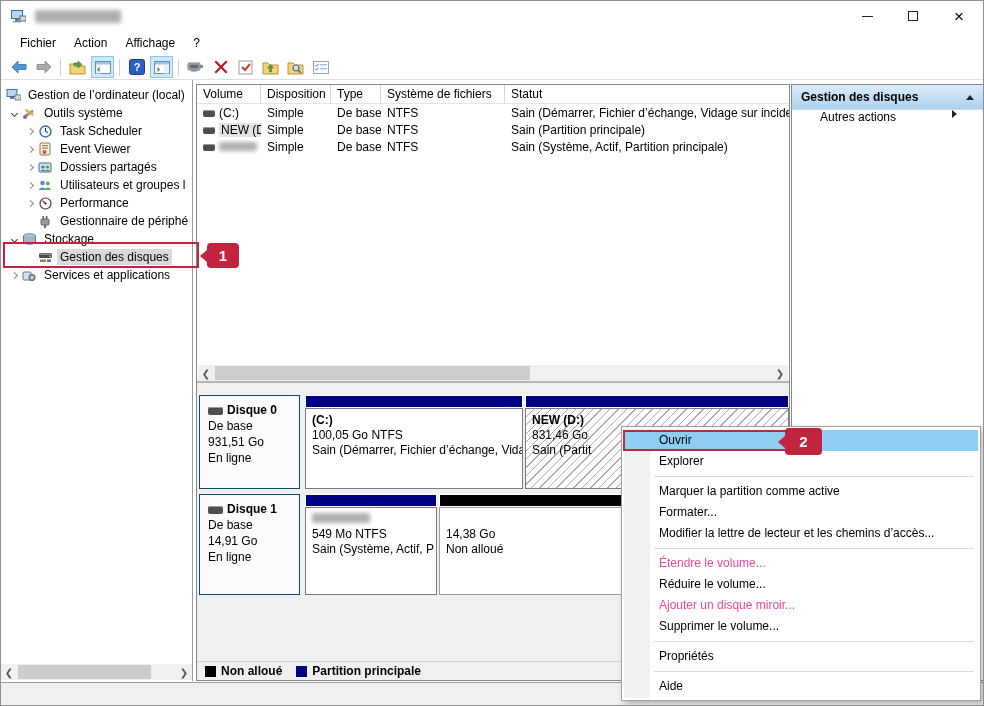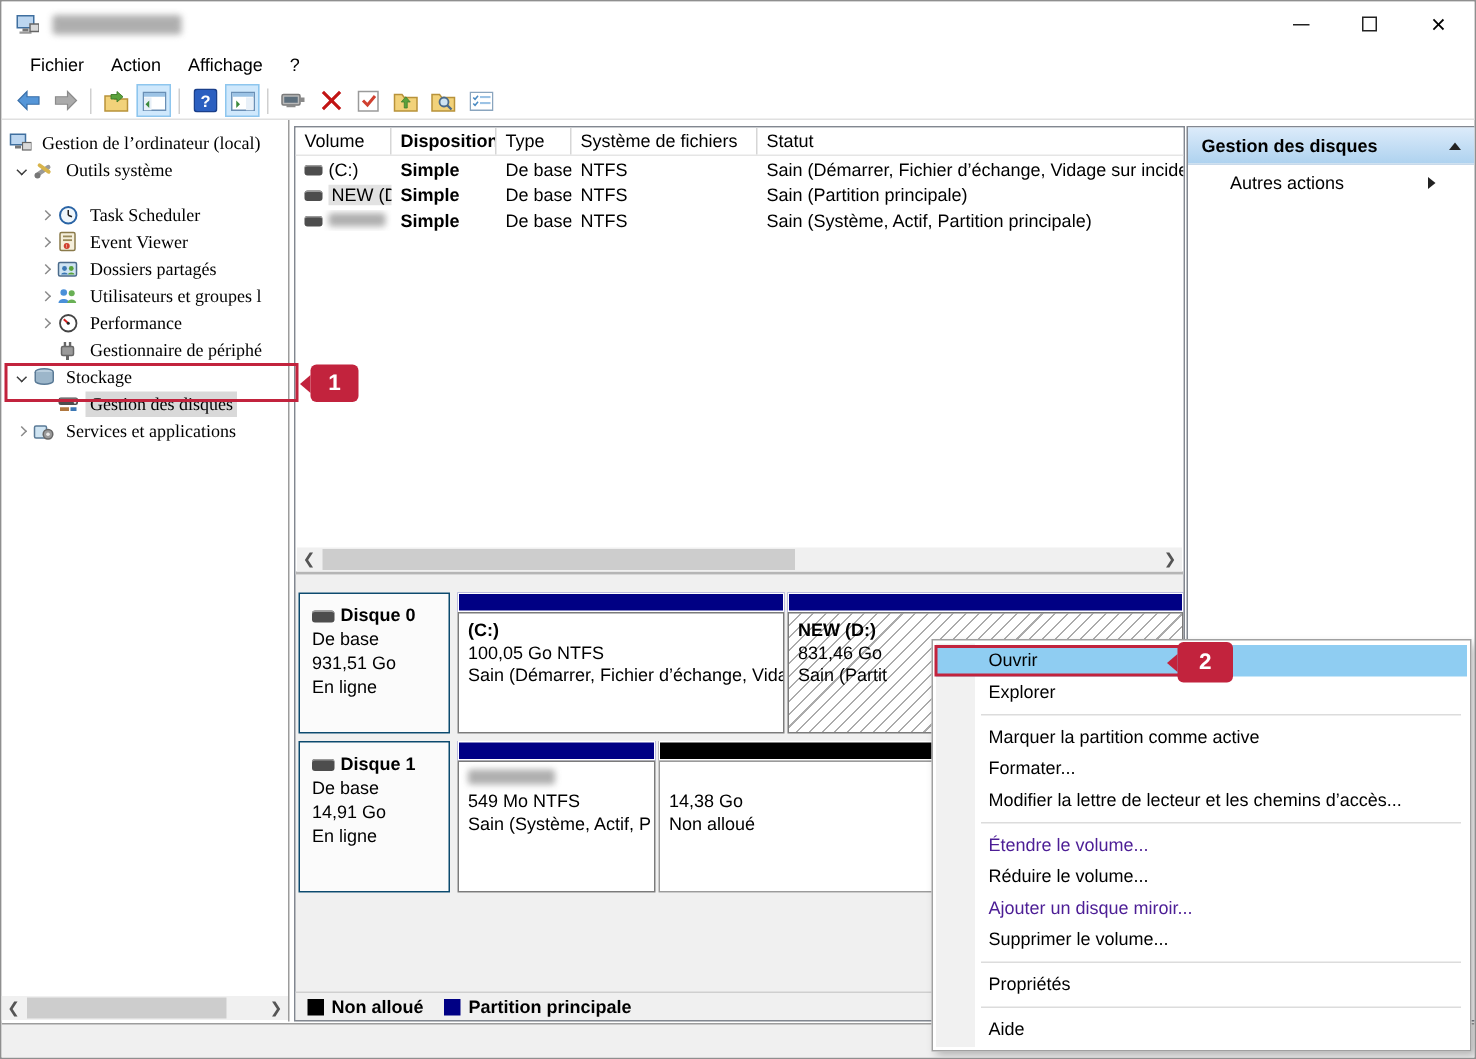--- a/index.html
+++ b/index.html
@@ -21,21 +21,21 @@
   .menubar { position:absolute; left:0; top:30px; width:100%; height:24px; display:flex; align-items:center; padding-left:10px; background:#fff; }
   .menu-item { padding:3px 9px; }
 
   
   .toolbar { position:absolute; left:0; top:54px; width:100%; height:25px; display:flex; align-items:center; padding-left:5px; border-bottom:1px solid #e0e0e0; background:#fff; }
   .tbtn { width:23px; height:22px; display:flex; align-items:center; justify-content:center; margin:0 1px; border:1px solid transparent; }
   .tbtn.pressed { background:#cfe8fc; border:1px solid #8ec6ee; }
   .tsep { width:1px; height:17px; background:#cfcfcf; margin:0 4px; }
 
   
-  .tree-panel { position:absolute; left:0; top:79px; width:192px; height:601px; background:#fff; border-right:1px solid #9c9c9c;font-family:Liberation Serif, serif; }
+  .tree-panel { position:absolute; left:0; top:79px; width:192px; height:601px; background:#fff; border-right:1px solid #9c9c9c; }
   .main-panel { position:absolute; left:195px; top:83px; width:594px; height:597px; background:#f0f0f0; border:1px solid #828790; overflow:hidden; }
   .actions-panel { position:absolute; left:790px; top:83px; width:193px; height:597px; background:#fff; border:1px solid #828790; }
   .statusbar { position:absolute; left:0; top:681px; width:100%; height:24px; background:#f0f0f0; border-top:1px solid #9c9c9c; }
 
   
   .titem { display:flex; align-items:center; height:18px; white-space:nowrap; }
   .chevbox { width:14px; display:flex; align-items:center; justify-content:center; flex:none; }
   .chev { width:5px; height:5px; border-right:1.4px solid #8a8a8a; border-bottom:1.4px solid #8a8a8a; transform:rotate(-45deg); }
   .chev.exp { border-color:#3c3c3c; transform:rotate(45deg); }
   .ticon { width:16px; height:14px; margin-right:4px; flex:none; display:flex; align-items:center; justify-content:center; }
@@ -45,21 +45,21 @@
   .scroll-arrow { position:absolute; top:0; width:16px; height:16px; font-size:10px; color:#555; display:flex; align-items:center; justify-content:center; }
   .tree-hscroll .thumb { position:absolute; left:17px; top:1px; width:133px; height:14px; background:#cdcdcd; }
   .sa-l { left:0; } .sa-r { right:0; }
 
   
   .vol-list { position:absolute; left:0; top:0; width:592px; height:298px; background:#fff; border-bottom:2px solid #b5b5b5; }
   .vh-row { display:flex; height:19px; border-bottom:1px solid #e5e5e5; }
   .vh { padding:2px 0 0 6px; border-right:1px solid #d6d6d6; white-space:nowrap; overflow:hidden; }
   .v-row { display:flex; height:17px; align-items:center; }
   .vc { padding-left:6px; white-space:nowrap; overflow:hidden; flex:none; }
-  .c0 { width:64px; } .c1 { width:70px;font-weight:bold; } .c2 { width:50px; } .c3 { width:124px; } .c4 { flex:1 1 auto; }
+  .c0 { width:64px; } .c1 { width:70px; } .c2 { width:50px; } .c3 { width:124px; } .c4 { flex:1 1 auto; }
   .vol-ico { display:inline-block; width:12px; height:7px; background:#4d4d4d; border-radius:2px; margin-right:4px; box-shadow:inset 0 1px 0 #9a9a9a; }
   .vname-sel { background:#e2e2e2; padding:0 2px; }
   .list-hscroll { position:absolute; left:1px; bottom:0; width:590px; height:16px; background:#f0f0f0; }
   .list-hscroll .thumb { position:absolute; left:17px; top:1px; width:315px; height:14px; background:#cdcdcd; }
 
   
   .disk-row { position:absolute; left:2px; width:590px; }
   .dr0 { top:310px; height:94px; }
   .dr1 { top:409px; height:101px; }
   .disk-label { position:absolute; left:0; top:0; width:101px; height:100%; background:#fbfbfb; border:1px solid #0c4a6e; padding:6px 0 0 8px; line-height:16px; }
@@ -75,28 +75,28 @@
   .legend { position:absolute; left:0; bottom:0; width:592px; height:19px; background:#f0f0f0; border-top:1px solid #cfcfcf; display:flex; align-items:center; padding-left:8px; font-weight:600; }
   .swatch { display:inline-block; width:11px; height:11px; margin-right:5px; }
   .legend .item { display:flex; align-items:center; margin-right:14px; }
 
   
   .ap-header { font-weight:bold; padding:5px 9px 4px 9px; border-bottom:1px solid #828790; }
   .ap-group { height:25px; display:flex; align-items:center; font-weight:bold; padding:0 9px; background:linear-gradient(#dcebfa,#aed2ef); border-bottom:1px solid #c8d9ea; }
   .ap-group .spacer, .ap-item .spacer { flex:1; }
   .tri-up { width:0; height:0; border-left:4px solid transparent; border-right:4px solid transparent; border-bottom:5px solid #222; }
   .tri-right { width:0; height:0; border-top:4px solid transparent; border-bottom:4px solid transparent; border-left:5px solid #222; }
-  .ap-item { height:24px; display:flex; align-items:center; padding:0 26px 0 28px; }
+  .ap-item { height:24px; display:flex; align-items:flex-start; padding:0 26px 0 28px; }
 
   
   .ctx-menu { position:absolute; left:620px; top:425px; width:360px; background:#fff; border:1px solid #a0a0a0; box-shadow:3px 3px 6px rgba(0,0,0,.25); padding:3px 0; z-index:40; }
   .ctx-menu::before { content:""; position:absolute; left:2px; top:2px; bottom:2px; width:26px; background:#f1f1f1; }
   .mi { position:relative; height:21px; line-height:21px; padding-left:35px; margin:0 2px; white-space:nowrap; }
   .mi.hl { background:#8fcdf2; }
-  .mi.disabled { color:#4c1d95; }
+  .mi.disabled { color:#ec4899; }
   .msep { height:1px; background:#dcdcdc; margin:4px 6px 4px 32px; }
   .redbox-menu { position:absolute; left:1px; top:3px; width:190px; height:21px; border:2px solid #c2233d; z-index:50; pointer-events:none; }
 
   
   .redbox-tree { position:absolute; left:2px; top:241px; width:196px; height:26px; border:2px solid #c2233d; z-index:30; pointer-events:none; }
   .callout { position:absolute; background:#c2233d; color:#fff; font-weight:bold; font-size:15px; border-radius:4px; display:flex; align-items:center; justify-content:center; z-index:60; }
   .callout::before { content:""; position:absolute; left:-7px; top:50%; transform:translateY(-50%); border-top:6px solid transparent; border-bottom:6px solid transparent; border-right:7px solid #c2233d; }
   .co1 { left:206px; top:242px; width:32px; height:25px; }
   .co2 { left:784px; top:427px; width:37px; height:27px; }
 
@@ -240,21 +240,21 @@
           </span>
         <span class="ticon">
             <svg width="14" height="14" viewBox="0 0 14 14">
               <rect x="1" y="6" width="11" height="3" rx="1.5" transform="rotate(-35 7 7)" fill="#9a9a9a"></rect>
               <rect x="2" y="5" width="10" height="2.5" rx="1.2" transform="rotate(35 7 7)" fill="#d8b44a"></rect>
               <circle cx="3" cy="11" r="2" fill="#777"></circle>
             </svg>
           </span>
         <span class="tlabel">Outils système</span>
       </div>
-      <div class="titem" style="padding-left:22px;margin-top:12px;">
+      <div class="titem" style="padding-left:22px;">
         <span class="chevbox">
             <span class="chev"></span>
           </span>
         <span class="ticon">
             <svg width="13" height="13" viewBox="0 0 13 13">
               <circle cx="6.5" cy="6.5" r="5.5" fill="#eef6fc" stroke="#2a64a5" stroke-width="1.3"></circle>
               <line x1="6.5" y1="6.5" x2="6.5" y2="3" stroke="#222" stroke-width="1"></line>
               <line x1="6.5" y1="6.5" x2="9" y2="7.5" stroke="#222" stroke-width="1"></line>
             </svg>
           </span>

